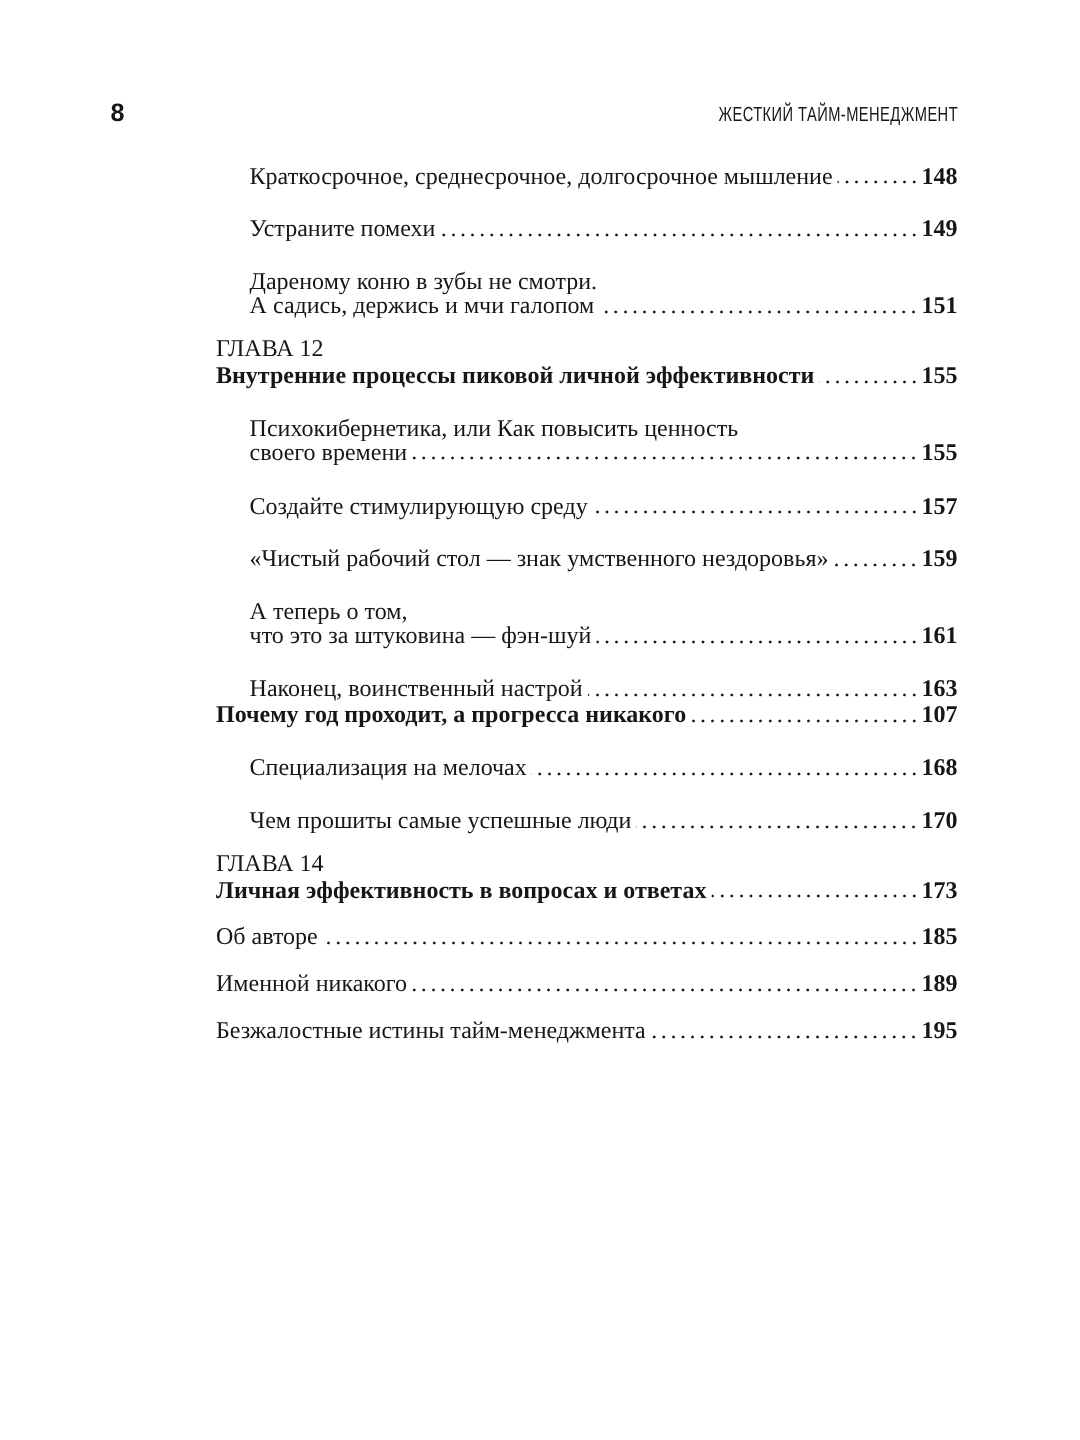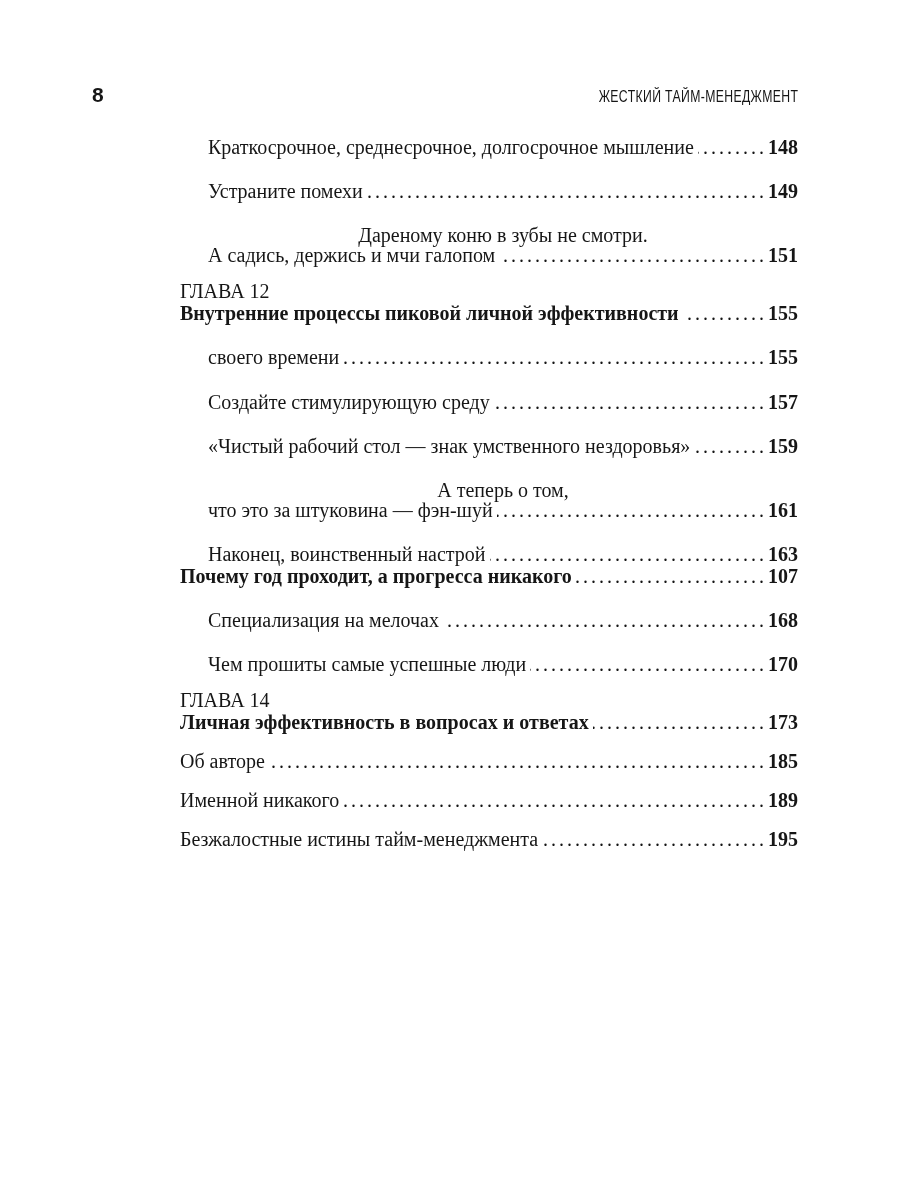--- a/index.html
+++ b/index.html
@@ -55,21 +55,21 @@
     top: 137px;
     left: 180px;
     width: 618px;
   }
   .toc-row {
     font-size: 20px;
     line-height: 20px;
     margin-top: 24px;
   }
   .toc-row:first-child { margin-top: 0; }
-  .toc-row.sub { padding-left: 28px; text-align: center; }
+  .toc-row.sub { padding-left: 28px; }
   .toc-row.label { margin-top: 16px; }
   .toc-row.chapter { margin-top: 2px; font-weight: bold; }
   .toc-row.top { margin-top: 19px; text-align: center; }
   .toc-row.section-break { margin-top: 25px; }
 
   .toc-line { white-space: nowrap; }
   .toc-line.flexline {
     display: flex;
     align-items: baseline;
   }
@@ -126,20 +126,21 @@
         <div class="toc-line">ГЛАВА 12</div>
       </div>
       <div class="toc-row chapter">
         <div class="toc-line flexline">
           <span class="entry-title">Внутренние процессы пиковой личной эффективности</span>
           <span class="dots">......................................................................................................................................................</span>
           <span class="pnum">155</span>
         </div>
       </div>
       <div class="toc-row sub">
+        <div class="toc-line">Психокибернетика, или Как повысить ценность</div>
         <div class="toc-line flexline">
           <span class="entry-title">своего времени</span>
           <span class="dots">......................................................................................................................................................</span>
           <span class="pnum">155</span>
         </div>
       </div>
       <div class="toc-row sub section-break">
         <div class="toc-line flexline">
           <span class="entry-title">Создайте стимулирующую среду</span>
           <span class="dots">......................................................................................................................................................</span>

